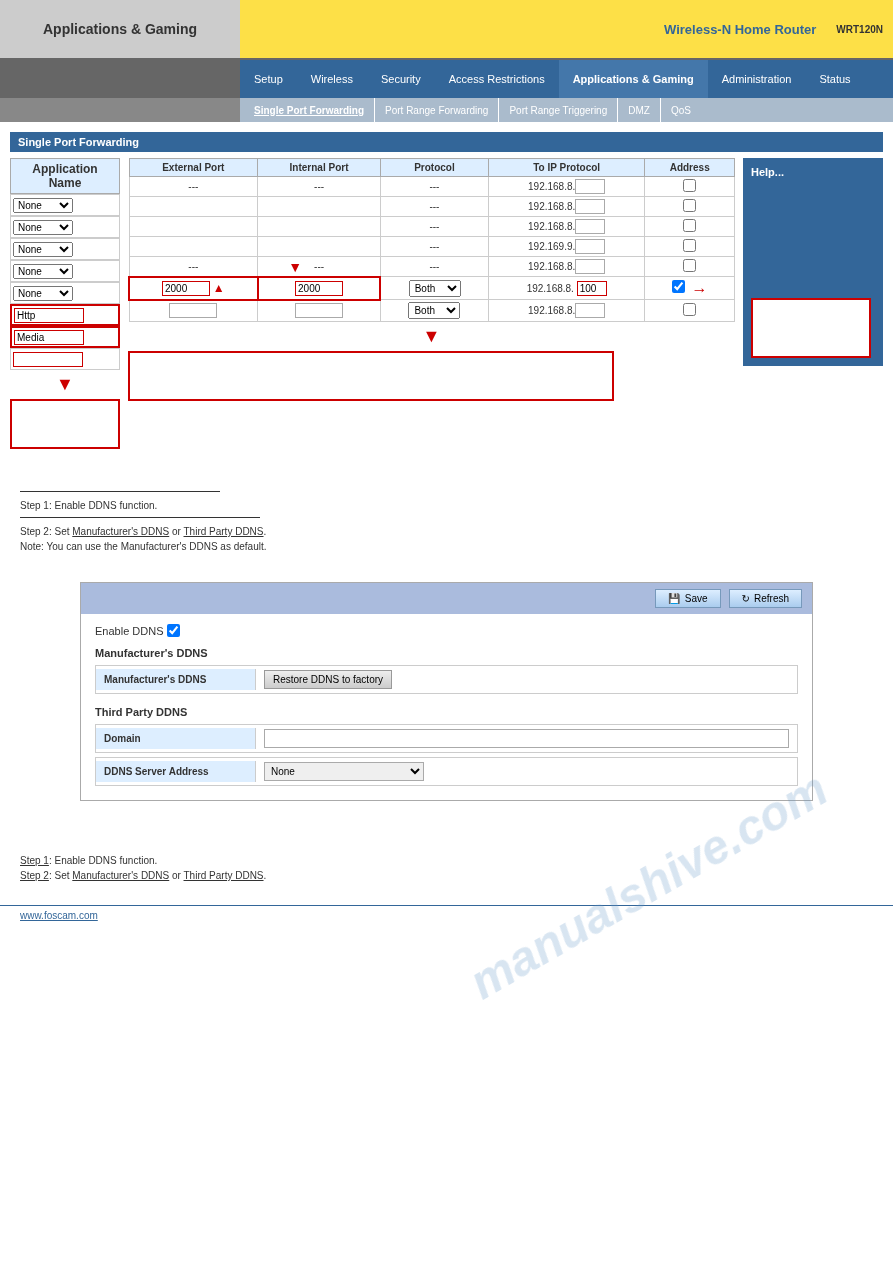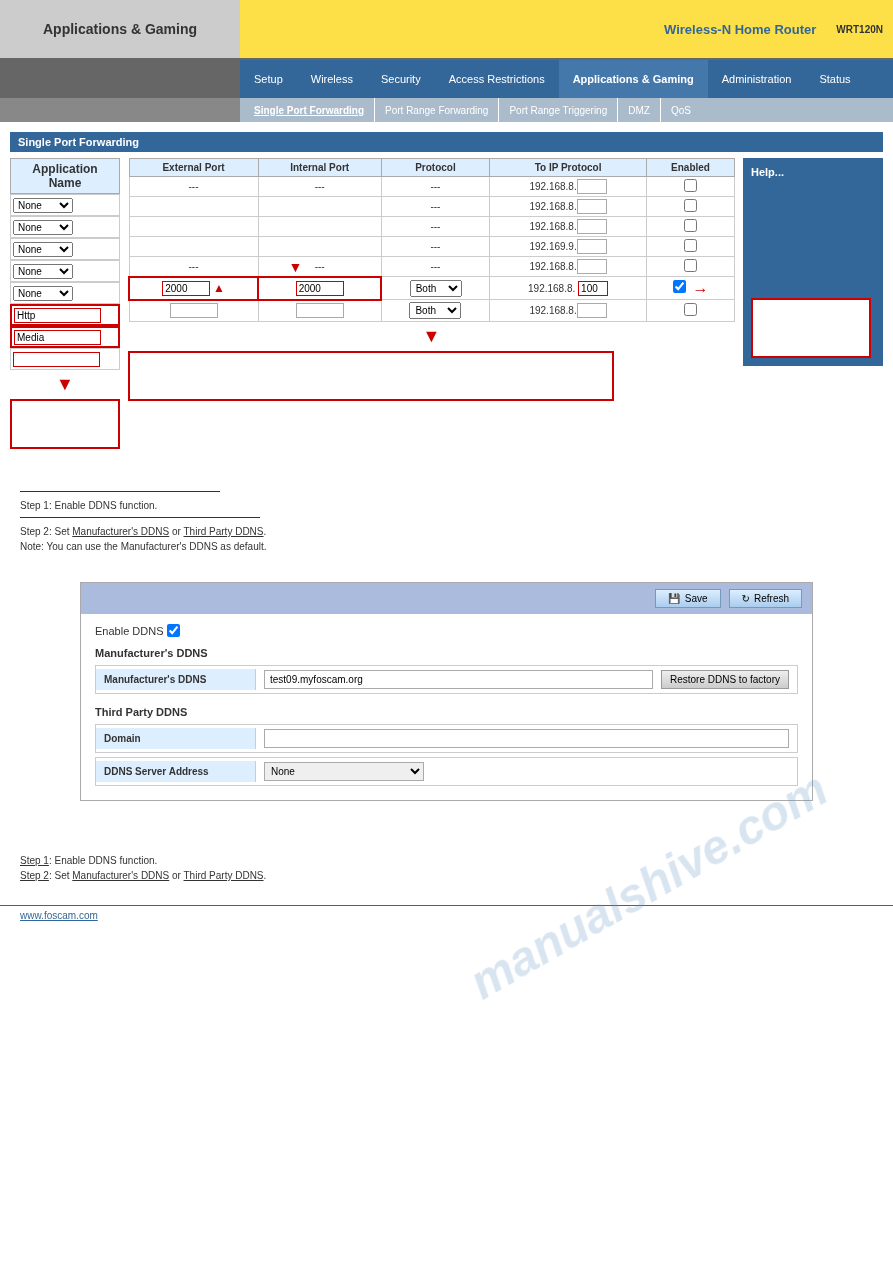--- a/index.html
+++ b/index.html
@@ -161,21 +161,21 @@
       width: 50px;
       padding: 1px 2px;
       border: 1px solid #aaa;
     }
     .port-table input[type="checkbox"] {
       width: 13px;
       height: 13px;
     }
 
     .app-name-input {
-      width: 87px;
+      width: 70px;
       font-size: 10px;
       padding: 1px 2px;
       border: 1px solid #cc0000;
     }
     .app-name-select {
       width: 60px;
       font-size: 10px;
     }
 
     
@@ -442,21 +442,21 @@
       </div>
 
       <div class="table-wrapper">
         <table class="port-table">
           <thead>
             <tr>
               <th>External Port</th>
               <th>Internal Port</th>
               <th>Protocol</th>
               <th>To IP Protocol</th>
-              <th>Enabled</th>
+              <th>Address</th>
             </tr>
           </thead>
           <tbody>
 
             <tr>
               <td>---</td>
               <td>---</td>
               <td>---</td>
               <td><span>192.168.8.</span><input type="text" style="width: 30px;"></td>
               <td><input type="checkbox" style=""></td>
@@ -586,21 +586,20 @@
 
     <div class="ddns-enable-row">
       <span>Enable DDNS</span>
       <input type="checkbox" checked="" style="">
     </div>
 
     <div class="ddns-group-title">Manufacturer's DDNS</div>
     <div class="ddns-row">
       <div class="ddns-label">Manufacturer's DDNS</div>
       <div class="ddns-value">
-        <input type="text" class="ddns-input" value="test09.myfoscam.org" style="">
         <button class="ddns-restore-btn">Restore DDNS to factory</button>
       </div>
     </div>
 
     <div class="third-party-section">
       <div class="ddns-group-title">Third Party DDNS</div>
       <div class="ddns-row">
         <div class="ddns-label">Domain</div>
         <div class="ddns-value">
           <input type="text" class="ddns-input" value="" style="">

